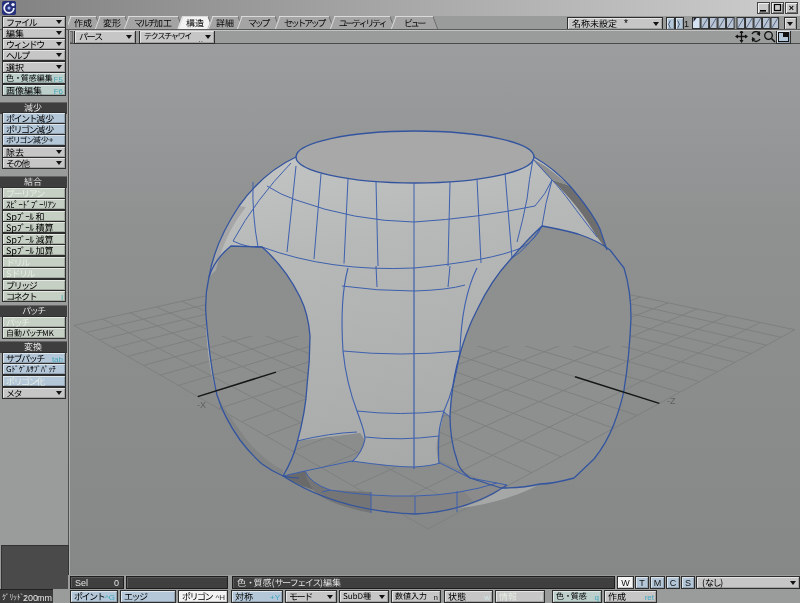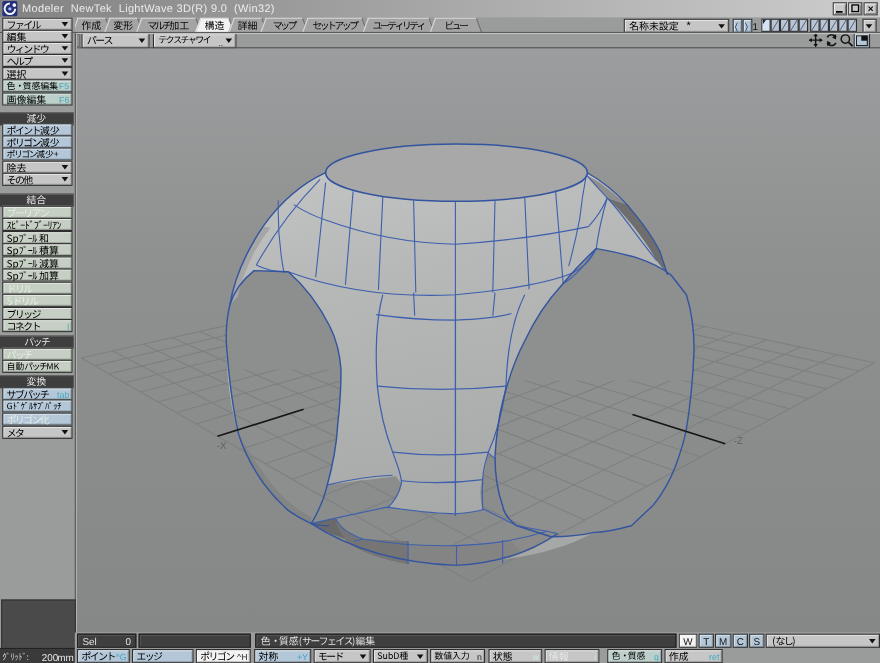--- a/index.html
+++ b/index.html
@@ -126,21 +126,20 @@
     </defs>
   </svg>
 <div style="position:relative;width:800px;height:603px">
     <div style="position:absolute;left:0;top:0;width:800px;height:16px;background:linear-gradient(90deg,#828282,#cdcdcd)"></div>
     <svg width="14" height="14" style="position:absolute;left:2px;top:1px">
       <rect width="14" height="14" fill="#252f7a" rx="2"></rect>
       <path d="M7,2.2 A4.8,4.8 0 1 0 11.8,7" stroke="#f0f4ff" stroke-width="1.8" fill="none"></path>
       <circle cx="11" cy="3.6" r="1.7" fill="#f0f4ff"></circle>
       <circle cx="7" cy="7" r="1.5" fill="#aabcf8"></circle>
     </svg>
-    <span style="position:absolute;left:20px;top:2.5px;font-size:10px;color:#ececec;letter-spacing:0.3px">Modeler&nbsp; NewTek&nbsp; LightWave 3D(R) 9.0&nbsp; (Win32)</span>
     <div style="position:absolute;left:757px;top:2px;width:13px;height:12px;background:#c9c9c9;border:1px solid #444;box-shadow:inset 1px 1px 0 #f0f0f0, inset -1px -1px 0 #777;box-sizing:border-box;font-size:9px;text-align:center;line-height:10px;color:#000;font-weight:bold">
       <svg width="11" height="10" style="position:absolute;left:0;top:0">
         <rect x="2" y="7" width="6" height="1.6" fill="#000"></rect>
       </svg>
     </div>
     <div style="position:absolute;left:771px;top:2px;width:13px;height:12px;background:#c9c9c9;border:1px solid #444;box-shadow:inset 1px 1px 0 #f0f0f0, inset -1px -1px 0 #777;box-sizing:border-box;font-size:9px;text-align:center;line-height:10px;color:#000;font-weight:bold">
       <svg width="11" height="10" style="position:absolute;left:0px;top:0px">
         <rect x="2.5" y="1.5" width="6" height="6" fill="none" stroke="#000" stroke-width="1.2"></rect>
       </svg>
     </div>
@@ -1146,21 +1145,21 @@
             <use href="#u0028" x="0"></use>
             <use href="#u306A" x="338"></use>
             <use href="#u3057" x="1178"></use>
             <use href="#u0029" x="2018"></use>
           </g>
         </svg>
       </div>
       <span style="position:absolute;right:3px;top:50%;margin-top:-2px;width:0;height:0;border-left:3.5px solid transparent;border-right:3.5px solid transparent;border-top:4px solid #111"></span>
     </div>
     <div style="position:absolute;left:0px;top:589px;width:800px;height:14px;background:#9a9c9c"></div>
-    <div style="position:absolute;left:0px;top:589px;width:68px;height:14px;background:#3a3a3a;border-top:1px solid #222;box-sizing:border-box">
+    <div style="position:absolute;left:0px;top:589px;width:53px;height:14px;background:#3a3a3a;border-top:1px solid #222;box-sizing:border-box">
       <div style="position:absolute;left:2px;top:3px">
         <svg width="24.3" height="11" style="overflow:visible">
           <g fill="#e4e4e4" transform="translate(0 7) scale(0.008000 -0.008000)">
             <use href="#uFF78" x="0"></use>
             <use href="#uFF9E" x="460"></use>
             <use href="#uFF98" x="920"></use>
             <use href="#uFF6F" x="1380"></use>
             <use href="#uFF84" x="1840"></use>
             <use href="#uFF9E" x="2300"></use>
             <use href="#u003A" x="2760"></use>

